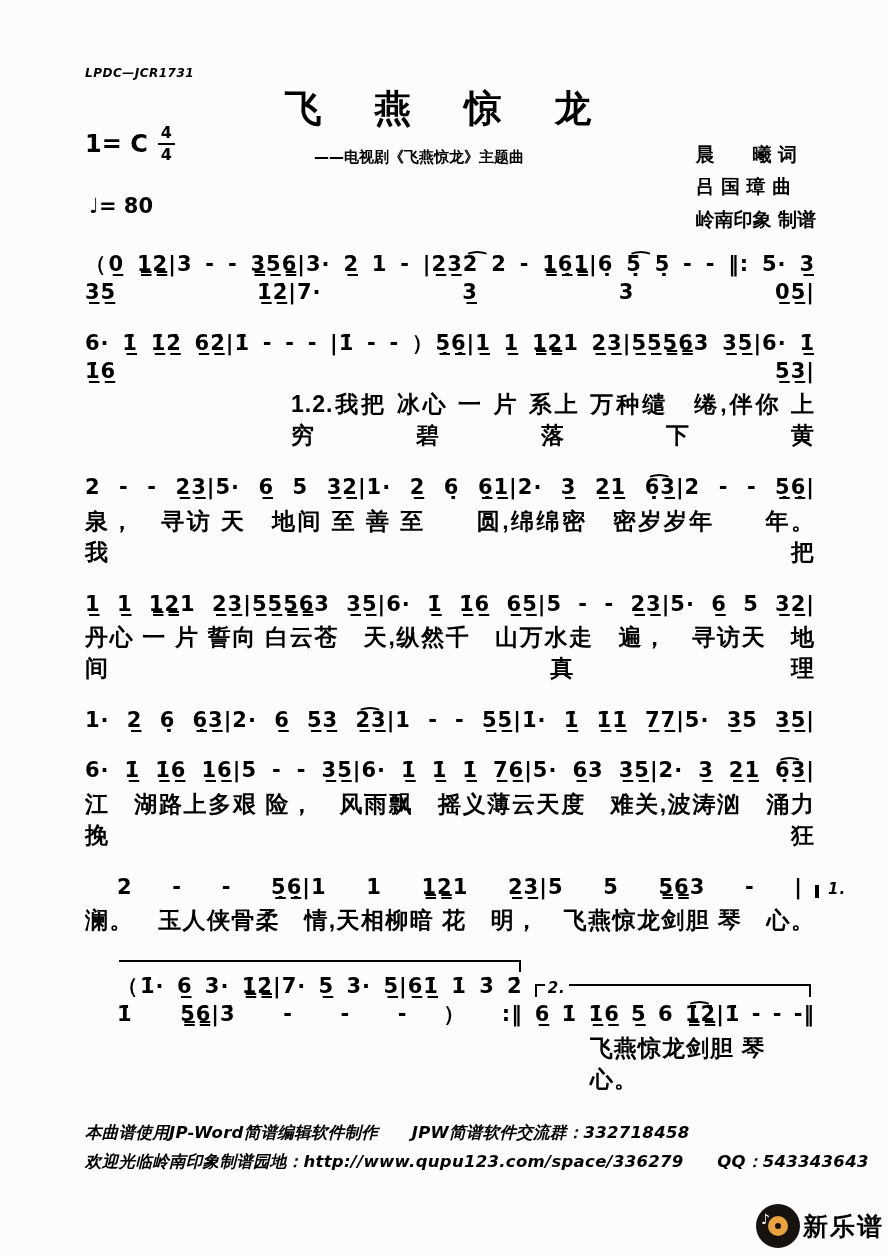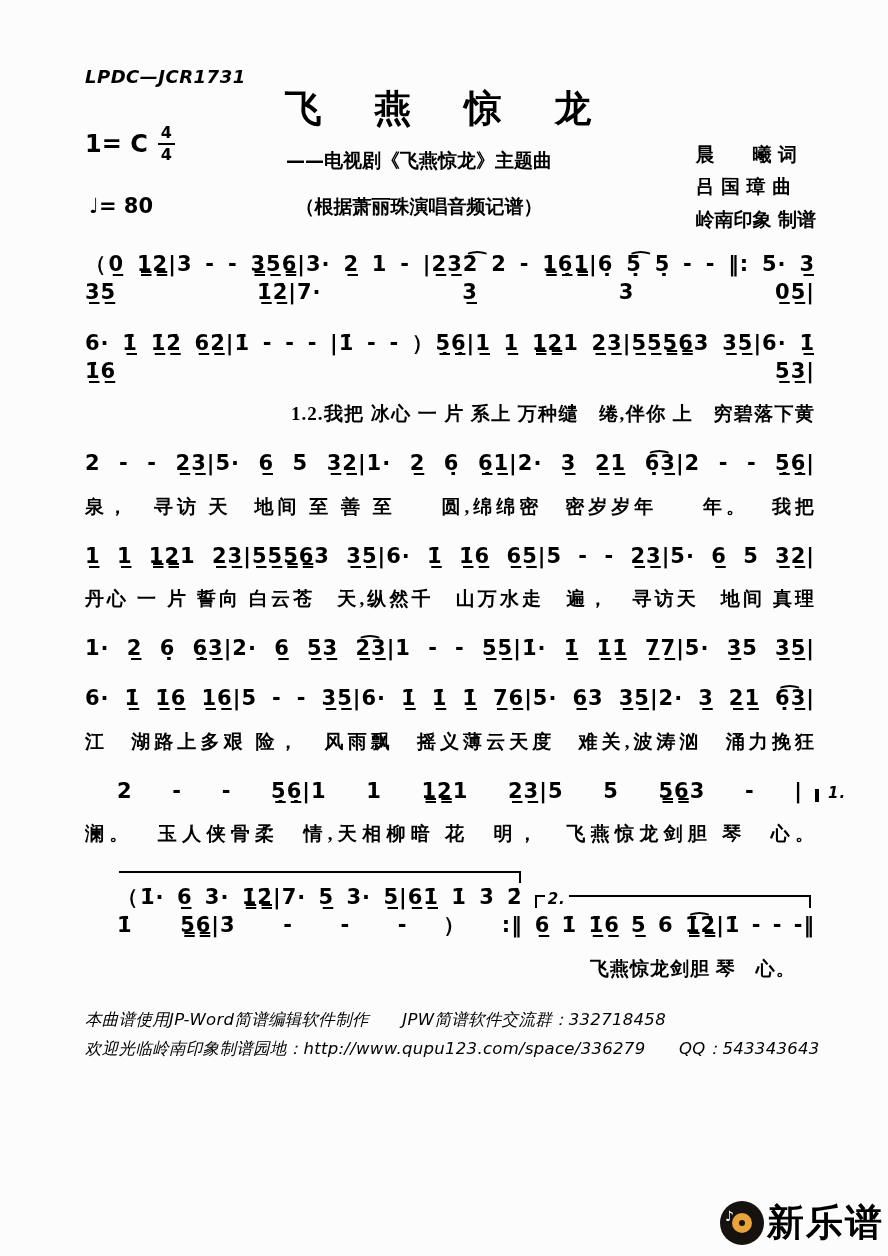--- a/index.html
+++ b/index.html
@@ -3,60 +3,60 @@
 <meta charset="utf-8">
 <style>
   html,body{margin:0;padding:0;background:#e9e9e9;}
   .page{
     position:relative;width:888px;height:1256px;margin:0 auto;
     background:#fcfcfc;color:#000;overflow:hidden;
     font-family:"DejaVu Sans","Liberation Sans",sans-serif;
   }
   
   .header{position:relative;height:250px;}
-  .catalog{position:absolute;left:85px;top:66px;font-size:18px;font-weight:bold;font-style:italic;letter-spacing:.5px;}
+  .catalog{position:absolute;left:85px;top:66px;font-size:12px;font-weight:bold;font-style:italic;letter-spacing:.5px;}
   .title{position:absolute;left:70px;right:70px;top:84px;text-align:center;
     font-family:"DejaVu Serif","Liberation Serif",serif;
     font-size:37px;font-weight:900;letter-spacing:12px;word-spacing:16px;}
   .keysig{position:absolute;left:85px;top:125px;font-size:24px;font-weight:bold;display:flex;align-items:center;}
   .frac{display:inline-block;text-align:center;margin-left:10px;font-size:16px;font-weight:900;line-height:1;}
   .frac .top{display:block;border-bottom:2.5px solid #000;padding:0 3px 2px;}
   .frac .bot{display:block;padding-top:2px;}
-  .subtitle{position:absolute;left:70px;right:120px;top:148px;text-align:center;font-size:19px;font-weight:bold;}
+  .subtitle{position:absolute;left:70px;right:120px;top:148px;text-align:center;font-size:15px;font-weight:bold;}
   .credits{position:absolute;right:72px;top:138px;font-size:19px;font-weight:bold;line-height:1.7;text-align:left;}
   .tempo{position:absolute;left:89px;top:194px;font-size:21px;font-weight:bold;}
   .source-note{position:absolute;left:70px;right:120px;top:194px;text-align:center;font-size:19px;font-weight:bold;}
   
   .score{padding:0 73px 0 85px;}
   .row{margin-bottom:22px;}
   .music{font-size:21px;font-weight:bold;letter-spacing:1px;word-spacing:3px;
     line-height:1.35;text-align:justify;text-align-last:justify;}
-  .lyrics{font-size:19px;font-weight:bold;margin-top:16px;letter-spacing:1px;
+  .lyrics{font-size:23px;font-weight:bold;margin-top:4px;letter-spacing:1px;
     text-align:justify;text-align-last:justify;
-    font-family:Liberation Serif, serif;}
+    font-family:Liberation Sans, sans-serif;}
   .lyrics.indent{padding-left:206px;}
   .lyrics.right-only{text-align:left;text-align-last:left;padding-left:505px;}
   .vrow{display:flex;justify-content:space-between;align-items:flex-end;}
   .vrow .seg-left{flex:1;margin-right:12px;text-align:justify;text-align-last:justify;position:relative;margin-left:32px;}
   .volta-wrap{position:relative;padding-top:16px;white-space:nowrap;flex:0 0 auto;}
   .volta-bracket{position:absolute;top:0;left:0;right:4px;height:11px;
     border-top:2.5px solid #000;border-left:2.5px solid #000;border-right:2.5px solid #000;}
   .volta-num{position:absolute;top:-3px;left:10px;font-size:15px;font-style:italic;font-weight:bold;background:#fcfcfc;padding:0 3px;line-height:1;}
   .interlude-overline{position:absolute;top:-12px;left:2px;right:2px;height:10px;
     border-top:2.5px solid #000;border-right:2.5px solid #000;}
   .row.has-over{padding-top:14px;}
   
-  .footer{margin:24px 0 0 85px;font-size:16.5px;font-style:italic;font-weight:normal;line-height:1.75;letter-spacing:.3px;}
+  .footer{margin:24px 0 0 85px;font-size:16.5px;font-style:italic;font-weight:bold;line-height:1.75;letter-spacing:.3px;}
   
   .logo{position:absolute;right:4px;bottom:8px;display:flex;align-items:center;}
   .vinyl{position:relative;width:44px;height:44px;border-radius:50%;background:#151210;flex:0 0 auto;}
   .vcenter{position:absolute;left:50%;top:50%;width:20px;height:20px;margin:-10px 0 0 -10px;border-radius:50%;background:#e8a33d;}
   .vhole{position:absolute;left:50%;top:50%;width:6px;height:6px;margin:-3px 0 0 -3px;border-radius:50%;background:#151210;}
   .vnote{position:absolute;left:5px;top:7px;color:#fff;font-size:14px;font-weight:bold;}
-  .logo-text{font-size:37px;font-weight:900;letter-spacing:2px;margin-left:3px;
+  .logo-text{font-size:25px;font-weight:900;letter-spacing:2px;margin-left:3px;
     font-family:"DejaVu Sans","Liberation Sans",sans-serif;}
 </style>
 </head>
 <body>
 
 <div class="page">
 
   <div class="header">
     <div class="catalog">LPDC—JCR1731</div>
     <div class="title">飞 燕 惊 龙</div>
@@ -67,21 +67,20 @@
         <span class="bot">4</span>
       </span>
     </div>
     <div class="subtitle">——电视剧《飞燕惊龙》主题曲</div>
     <div class="credits">
       <div>晨　　曦 词</div>
       <div>吕 国 璋 曲</div>
       <div>岭南印象 制谱</div>
     </div>
     <div class="tempo">♩= 80</div>
-    <div class="source-note">（根据萧丽珠演唱音频记谱）</div>
   </div>
 
   <div class="score">
 
     <div class="row">
       <div class="music">（0̲ 1̳2̳|3 - - 3̳5̲6̳|3· 2̲ 1 - |2̲3̲2͡ 2 - 1̳6̲̣1̳|6̣ 5̣͡ 5̣ - - ‖: 5· 3̲ 3̲5̲ 1̲̇2̲̇|7· 3̲ 3 0̲5̲|</div>
     </div>
 
     <div class="row">
       <div class="music">6· 1̲̇ 1̲̇2̲̇ 6̲2̲̇|1̇ - - - |1̇ - - ）5̲̣6̲̣|1̲ 1̲ 1̳2̳1 2̲3̲|5̲5̲5̳6̳3 3̲5̲|6· 1̲̇ 1̲̇6̲ 5̲3̲|</div>

